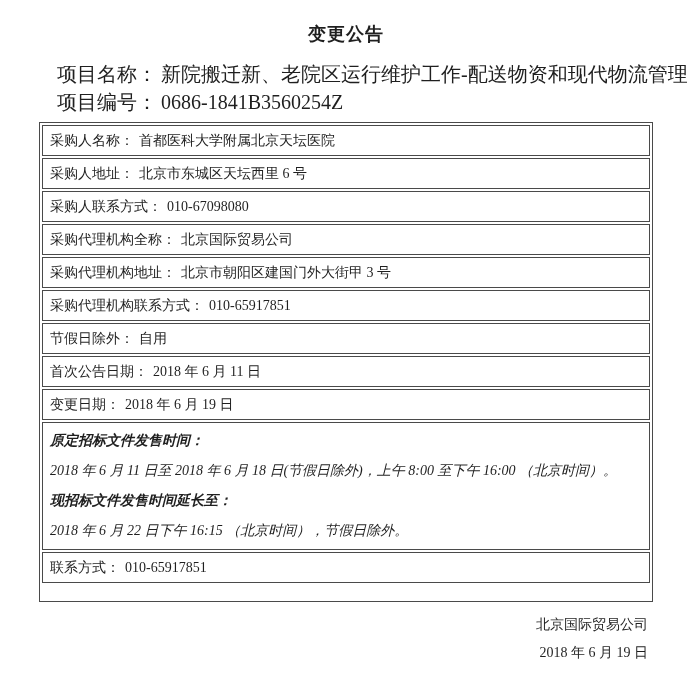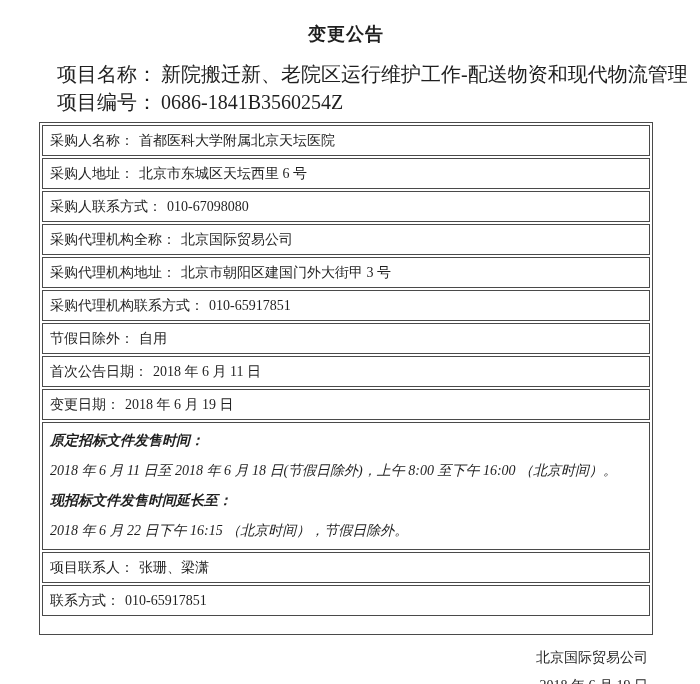--- a/index.html
+++ b/index.html
@@ -116,23 +116,20 @@
       <span class="label">变更日期：</span><span>2018 年 6 月 19 日</span>
     </div>
 
     <div class="row-tall">
       <p class="bold">原定招标文件发售时间：</p>
       <p>2018 年 6 月 11 日至 2018 年 6 月 18 日(节假日除外)，上午 8:00 至下午 16:00 （北京时间）。</p>
       <p class="bold">现招标文件发售时间延长至：</p>
       <p>2018 年 6 月 22 日下午 16:15 （北京时间），节假日除外。</p>
     </div>
 
-    <div class="row">
-      <span class="label">项目联系人：</span><span>张珊、梁潇</span>
-    </div>
 
     <div class="row">
       <span class="label">联系方式：</span><span>010-65917851</span>
     </div>
 
   </div>
 
   <div class="footer">
     <div>北京国际贸易公司</div>
     <div>2018 年 6 月 19 日</div>

